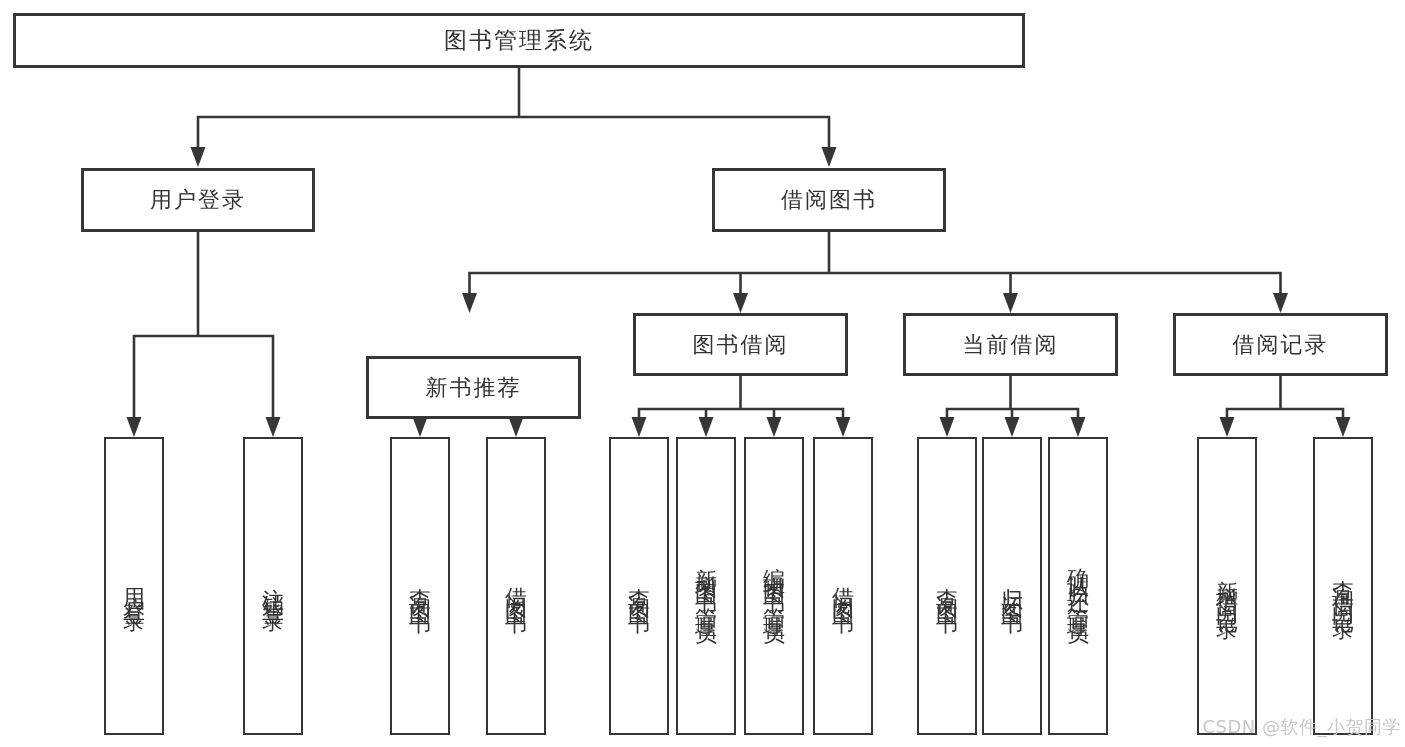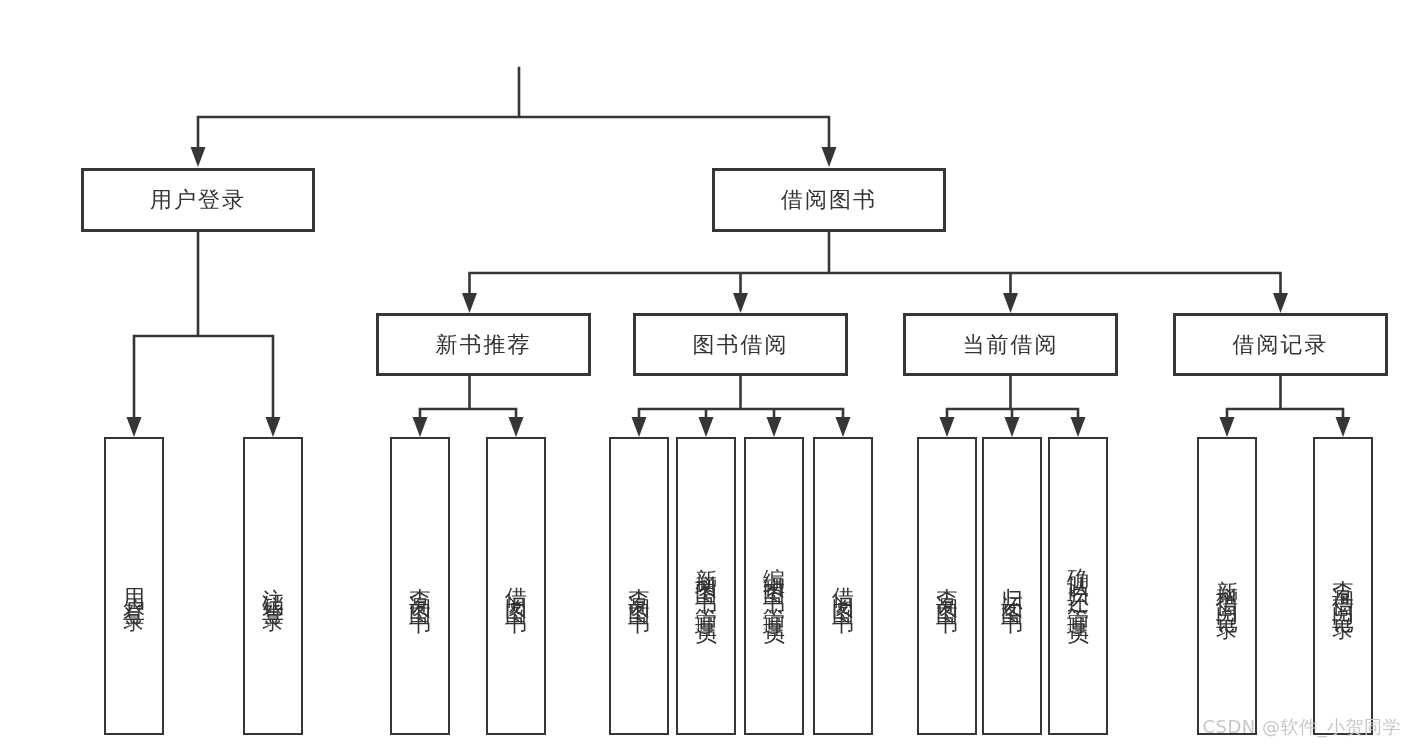--- a/index.html
+++ b/index.html
@@ -76,25 +76,26 @@
       <polygon points="698.5,417 713.5,417 706,437" fill="#363636"></polygon>
       <polygon points="766.5,417 781.5,417 774,437" fill="#363636"></polygon>
       <polygon points="835.5,417 850.5,417 843,437" fill="#363636"></polygon>
       <polygon points="939.5,417 954.5,417 947,437" fill="#363636"></polygon>
       <polygon points="1004.5,417 1019.5,417 1012,437" fill="#363636"></polygon>
       <polygon points="1070.5,417 1085.5,417 1078,437" fill="#363636"></polygon>
       <polygon points="1219.5,417 1234.5,417 1227,437" fill="#363636"></polygon>
       <polygon points="1335.5,417 1350.5,417 1343,437" fill="#363636"></polygon>
     </svg>
 
+  <div class="box root">图书管理系统</div>
 
   <div class="box lvl2" style="left:81px;">用户登录</div>
   <div class="box lvl2" style="left:712px;">借阅图书</div>
 
-  <div class="box lvl3" style="left:376px;">新书推荐</div>
+  <div class="box lvl3" style="left:366px;margin-top:43px;">新书推荐</div>
   <div class="box lvl3" style="left:633px;">图书借阅</div>
   <div class="box lvl3" style="left:903px;">当前借阅</div>
   <div class="box lvl3" style="left:1173px;">借阅记录</div>
 
   <div class="leaf" style="left:104px;">用户登录</div>
   <div class="leaf" style="left:243px;">注销登录</div>
 
   <div class="leaf" style="left:390px;">查询图书</div>
   <div class="leaf" style="left:486px;">借阅图书</div>
 

